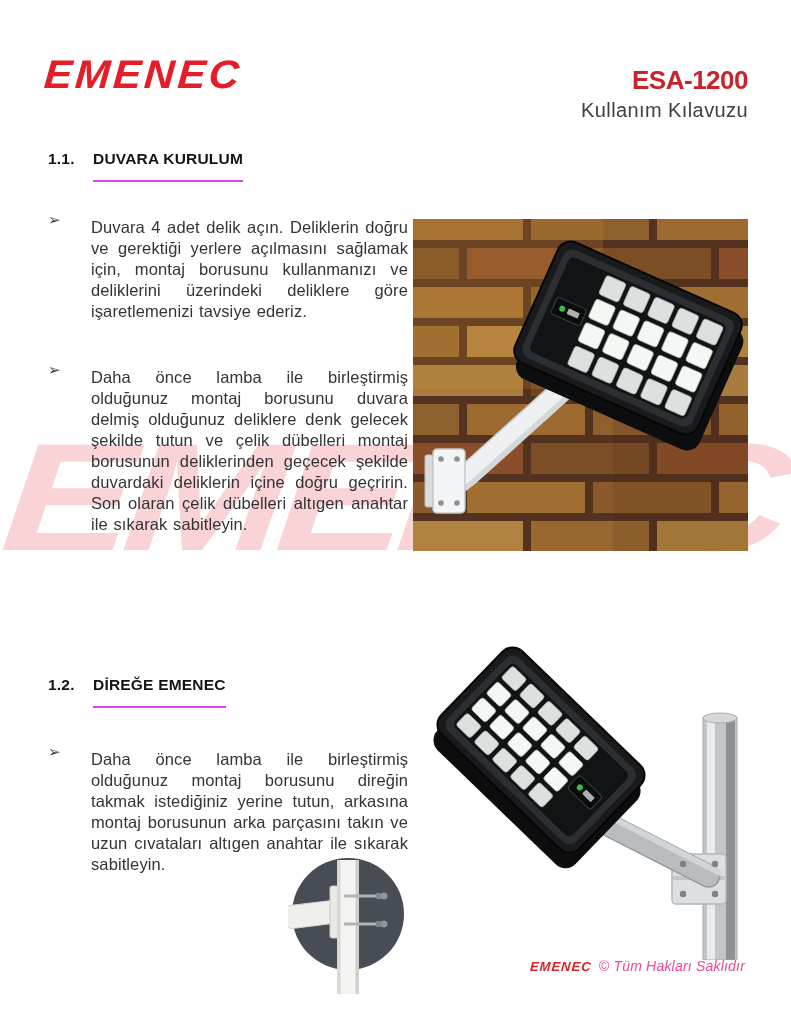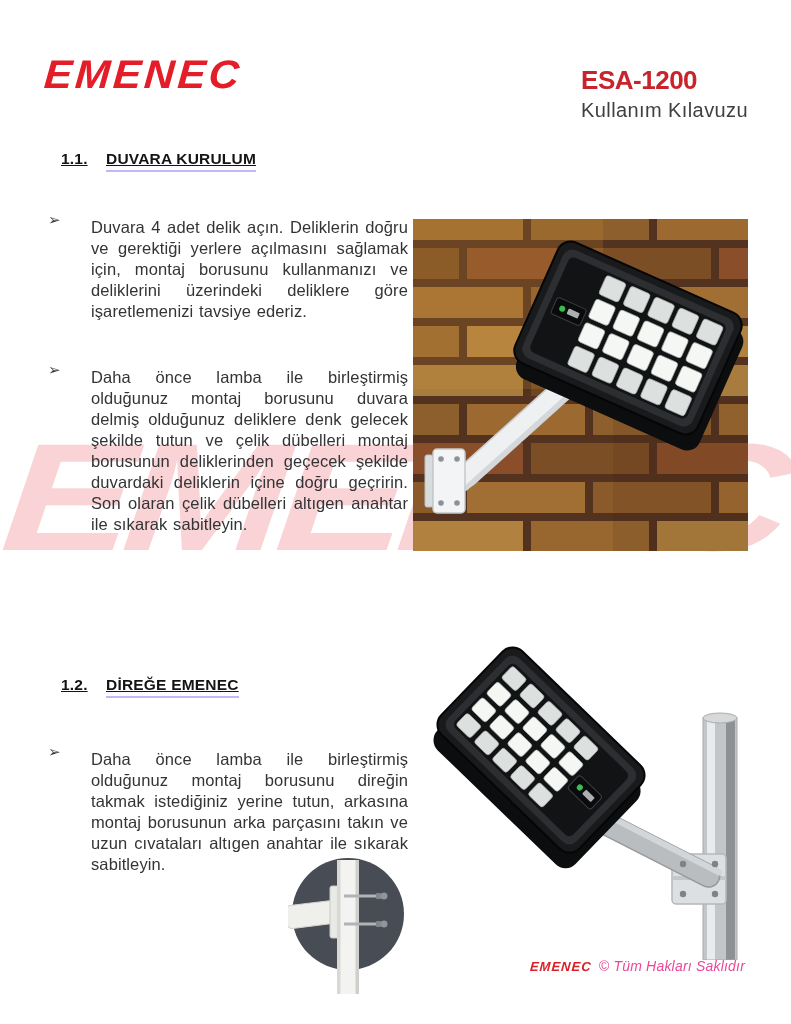--- a/index.html
+++ b/index.html
@@ -8,28 +8,28 @@
   
   .watermark{position:absolute;left:-18px;top:408px;width:828px;z-index:0;
     text-align:center;font-weight:bold;font-style:italic;white-space:nowrap;
     font-size:196px;line-height:1;letter-spacing:-10px;
     color:rgba(224,34,46,0.20);
     transform:scaleY(0.78) skewX(-4deg);transform-origin:50% 30%;}
   
   .logo{position:absolute;left:46px;top:52px;z-index:2;
     font-size:42px;font-weight:bold;font-style:italic;letter-spacing:3px;
     color:#e41e28;transform:scaleY(0.95) skewX(-4deg);transform-origin:left top;}
-  .head-right{position:absolute;right:43px;top:66px;z-index:2;text-align:left;}
+  .head-right{position:absolute;right:43px;top:66px;z-index:2;text-align:right;}
   .product{font-size:26px;font-weight:bold;color:#c9232b;letter-spacing:-0.5px;line-height:1.15;}
   .subtitle{font-size:20px;color:#404040;letter-spacing:0.4px;margin-top:3px;}
   
-  .sec-heading{position:absolute;left:61px;z-index:2;display:flex;
-    font-size:15.5px;font-weight:bold;color:#141414;letter-spacing:0.2px;text-decoration:underline;}
+  .sec-heading{position:absolute;left:48px;z-index:2;display:flex;
+    font-size:15.5px;font-weight:bold;color:#141414;letter-spacing:0.2px;}
   .sec-heading .num{width:45px;}
-  .sec-heading .title{border-bottom:2px solid #c4b5fd;padding-bottom:2px;}
+  .sec-heading .title{border-bottom:2px solid #d946ef;padding-bottom:12px;}
   #sec1-heading{top:150px;}
   #sec2-heading{top:676px;}
   
   .bullets{position:absolute;left:48px;width:368px;z-index:2;}
   #bullets-1{top:209px;}
   #bullets-2{top:741px;}
   .bullet{display:flex;margin-bottom:29px;}
   .bullet .marker{width:35px;flex:0 0 35px;font-size:15px;line-height:21px;color:#3a3a3c;}
   .bullet p{flex:1;margin:8px;font-size:16.5px;line-height:21px;text-align:justify;
     color:#333436;letter-spacing:0.1px;word-spacing:1px;}

